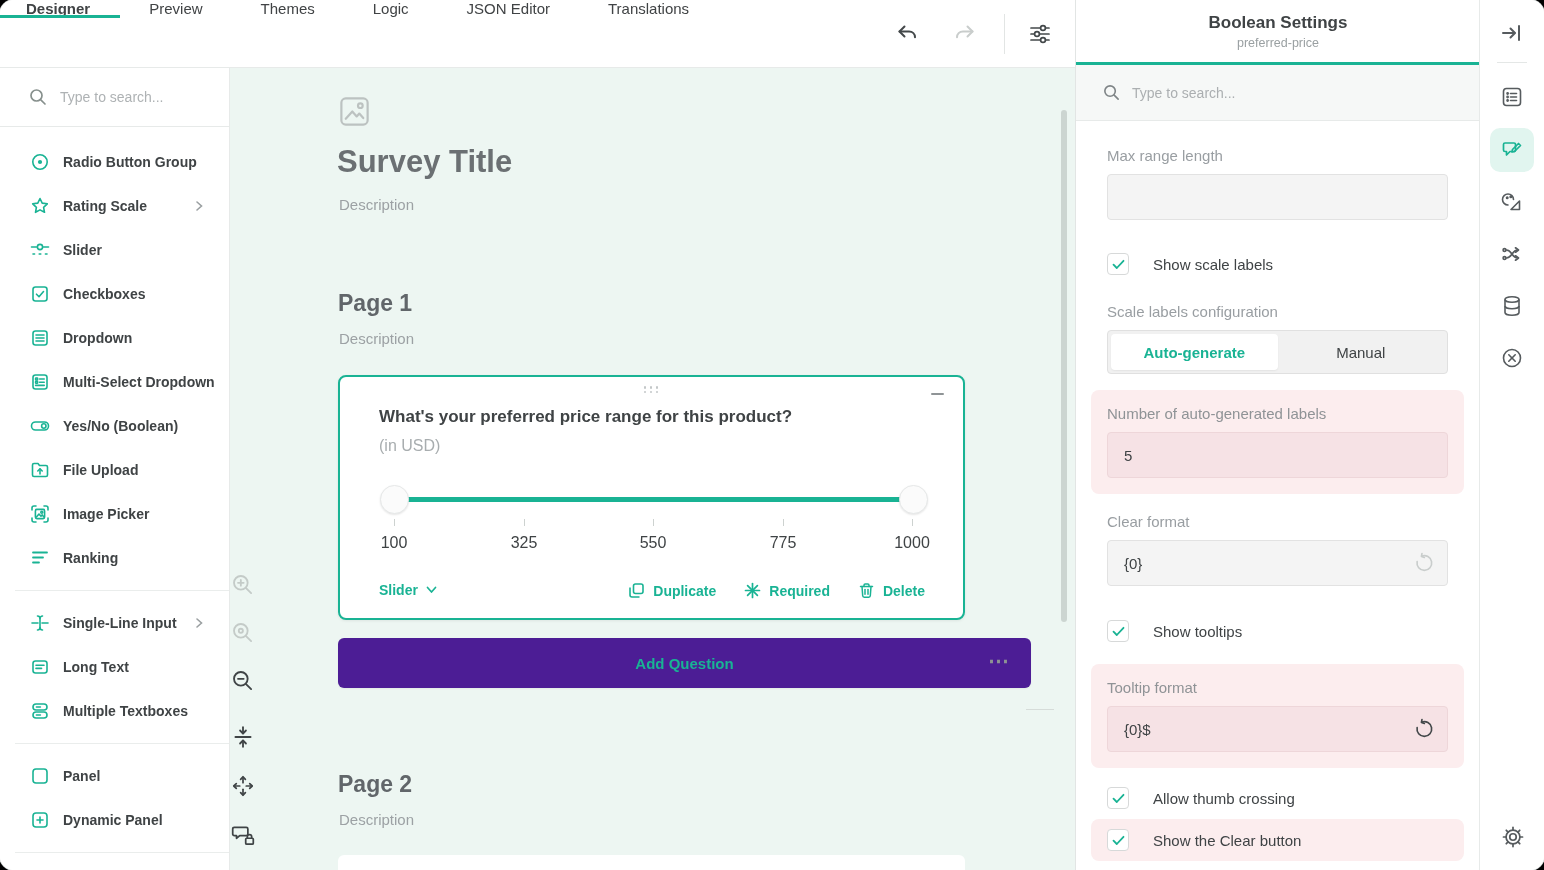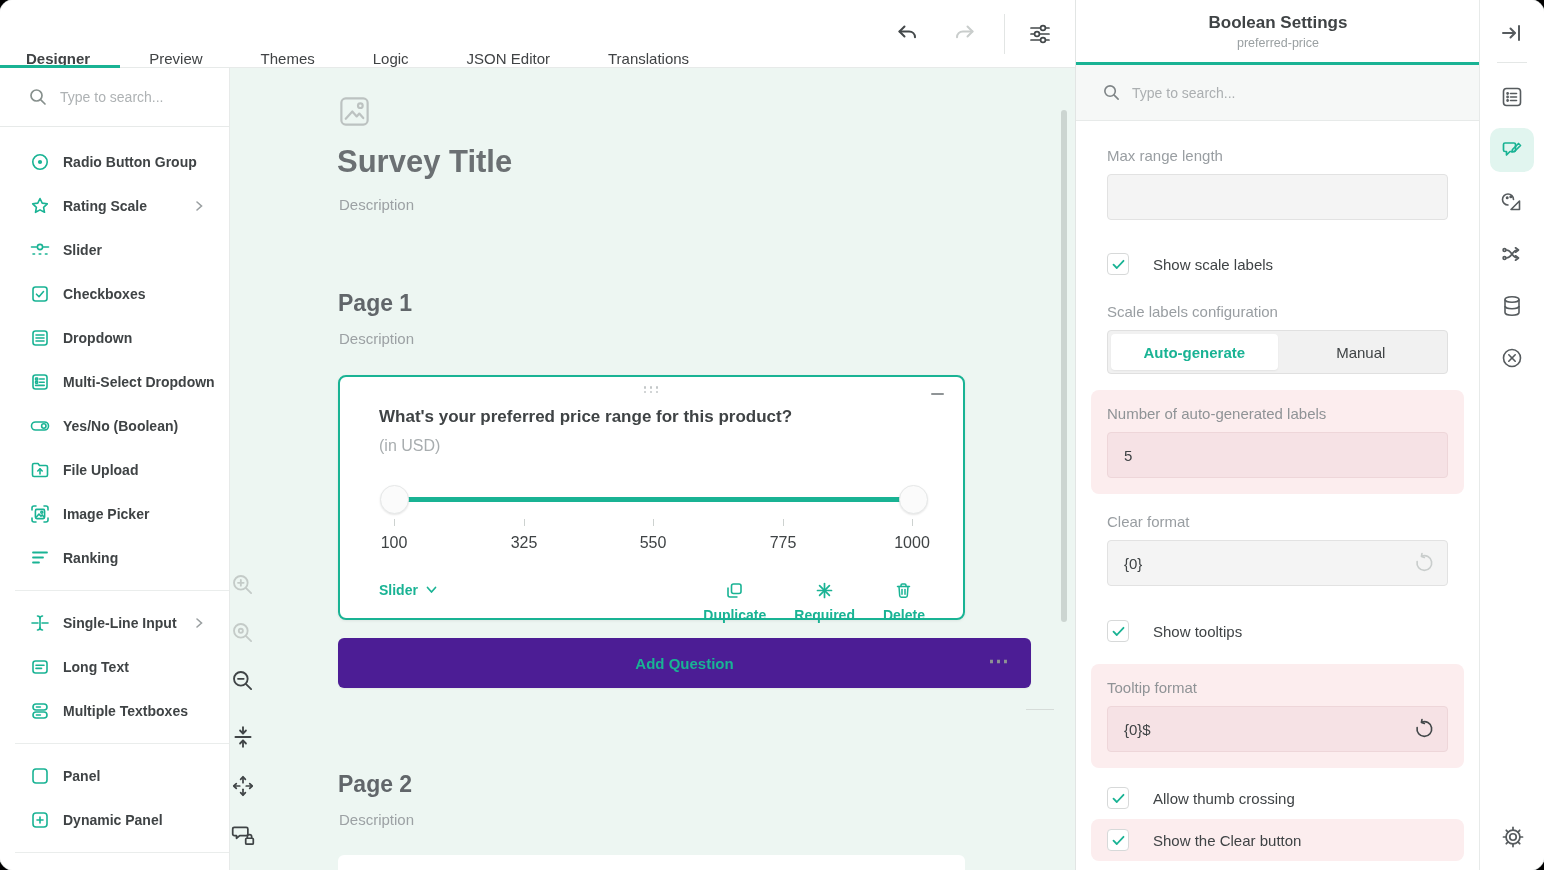--- a/index.html
+++ b/index.html
@@ -15,21 +15,21 @@
     background:#fff; border-radius:14px; overflow:hidden;
     box-shadow:0 0 0 1px #d9dddc;
   }
   svg { display:block; }
 
   
   #topbar {
     position:absolute; left:0; top:0; width:1075px; height:68px;
     background:#fff; border-bottom:1px solid #e7eae9; z-index:5;
   }
-  #tabs { display:flex; height:100%; align-items:flex-end; }
+  #tabs { display:flex; height:100%; align-items:flex-start; }
   .tab {
     position:relative; display:flex; align-items:center;
     padding:0 29px; font-size:15px; color:#404345; cursor:pointer; white-space:nowrap;
   }
   .tab:first-child { padding-left:26px; padding-right:30px; }
   .tab.active { font-weight:bold; }
   .tab.active::after {
     content:""; position:absolute; left:0; right:0; bottom:-1px; height:3px; background:#19b394;
   }
   .topbar-actions { position:absolute; right:0; top:0; height:68px; display:flex; align-items:center; }
@@ -87,21 +87,21 @@
     position:absolute; top:108px; width:29px; height:29px; border-radius:50%;
     background:#fbfbfb; border:1px solid #e6e8e8; box-shadow:0 1px 2px rgba(0,0,0,.10); cursor:pointer;
   }
   .tick { position:absolute; top:142px; width:1px; height:7px; background:#cdd2d0; }
   .s-label { position:absolute; top:157px; transform:translateX(-50%); font-size:16px; color:#3f4345; }
 
   #q-footer { position:absolute; left:0; right:0; bottom:14px; height:24px; }
   #q-type { position:absolute; left:39px; top:2px; display:flex; align-items:center; gap:8px;
     color:#19b394; font-size:14px; font-weight:bold; cursor:pointer; }
   #q-actions { position:absolute; right:38px; top:2px; display:flex; gap:28px; }
-  .q-action { display:flex; align-items:center; gap:8px; color:#19b394; font-size:14px; font-weight:bold; cursor:pointer;flex-direction:column; }
+  .q-action { display:flex; align-items:center; gap:8px; color:#19b394; font-size:14px; font-weight:bold; cursor:pointer; }
 
   #add-question {
     position:absolute; left:108px; top:570px; width:693px; height:50px;
     background:#4c1d95; border-radius:6px; box-shadow:0 1px 2px rgba(0,0,0,.05);
     display:flex; align-items:center; justify-content:center; cursor:pointer;
   }
   #add-question .txt { font-size:15px; font-weight:bold; color:#19b394; }
   #add-q-menu { position:absolute; right:20px; top:50%; transform:translateY(-58%);
     color:#8d9294; font-size:21px; font-weight:bold; letter-spacing:2px; cursor:pointer; }
   #partial-row { position:absolute; left:108px; top:787px; width:627px; height:16px;

